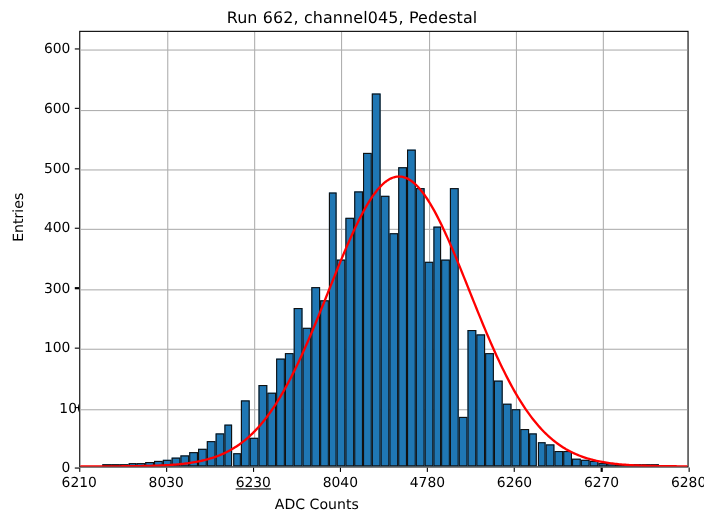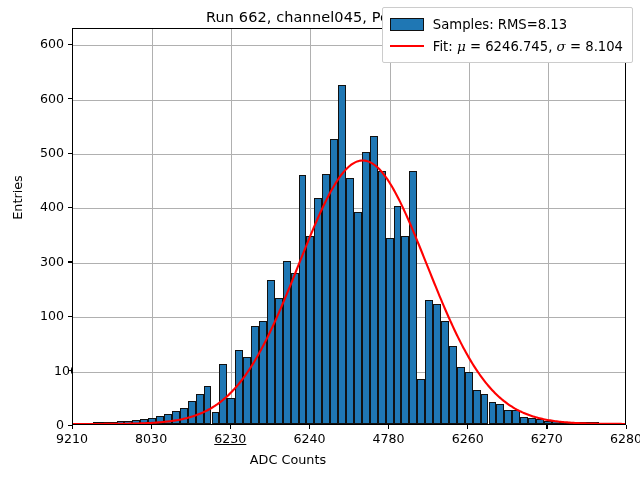--- a/index.html
+++ b/index.html
@@ -195,24 +195,24 @@
       <div class="ytick-mark" style="top: 424.5px;"></div>
       <div class="ytick-mark" style="top: 370.12px;"></div>
       <div class="ytick-mark" style="top: 315.73px;"></div>
       <div class="ytick-mark" style="top: 261.35px;"></div>
       <div class="ytick-mark" style="top: 206.97px;"></div>
       <div class="ytick-mark" style="top: 152.58px;"></div>
       <div class="ytick-mark" style="top: 98.2px;"></div>
       <div class="ytick-mark" style="top: 43.82px;"></div>
     </div>
   <div id="xtick-labels">
-      <div class="xtick-label" style="left: 32px;">9210</div>
+      <div class="xtick-label" style="left: 32px;">6210</div>
       <div class="xtick-label" style="left: 111.14px;">8030</div>
       <div class="xtick-label" style="left: 190.29px; text-decoration: underline;">6230</div>
-      <div class="xtick-label" style="left: 269.43px;">6240</div>
+      <div class="xtick-label" style="left: 269.43px;">8040</div>
       <div class="xtick-label" style="left: 348.57px;">4780</div>
       <div class="xtick-label" style="left: 427.71px;">6260</div>
       <div class="xtick-label" style="left: 506.86px;">6270</div>
       <div class="xtick-label" style="left: 586px;">6280</div>
     </div>
   <div id="xtick-marks">
       <div class="xtick-mark" style="left: 71.5px;"></div>
       <div class="xtick-mark" style="left: 150.64px;"></div>
       <div class="xtick-mark" style="left: 229.79px;"></div>
       <div class="xtick-mark" style="left: 308.93px;"></div>
@@ -302,24 +302,14 @@
         <div class="bar" style="left: 494.64px; width: 7.91px; height: 1.63px; background: rgb(31, 119, 180); border-color: rgb(17, 17, 17);"></div>
         <div class="bar" style="left: 502.56px; width: 7.91px; height: 1.09px; background: rgb(31, 119, 180); border-color: rgb(17, 17, 17);"></div>
         <div class="bar" style="left: 510.47px; width: 7.91px; height: 1px; background: rgb(31, 119, 180); border-color: rgb(17, 17, 17);"></div>
         <div class="bar" style="left: 518.39px; width: 7.91px; height: 1px; background: rgb(31, 119, 180); border-color: rgb(17, 17, 17);"></div>
       </div>
     <svg id="fit-curve" viewBox="0 0 554 397" preserveAspectRatio="none">
       <path id="fit-path" fill="none" stroke="#ff0000" stroke-width="2.1" stroke-linejoin="round" stroke-linecap="round" vector-effect="non-scaling-stroke" d="M0.00,396.99 L1.32,396.99 L2.64,396.99 L3.96,396.99 L5.28,396.99 L6.60,396.99 L7.91,396.98 L9.23,396.98 L10.55,396.98 L11.87,396.98 L13.19,396.98 L14.51,396.98 L15.83,396.97 L17.15,396.97 L18.47,396.97 L19.79,396.96 L21.10,396.96 L22.42,396.96 L23.74,396.95 L25.06,396.95 L26.38,396.95 L27.70,396.94 L29.02,396.94 L30.34,396.93 L31.66,396.92 L32.98,396.92 L34.30,396.91 L35.61,396.90 L36.93,396.90 L38.25,396.89 L39.57,396.88 L40.89,396.87 L42.21,396.86 L43.53,396.84 L44.85,396.83 L46.17,396.82 L47.49,396.80 L48.80,396.79 L50.12,396.77 L51.44,396.75 L52.76,396.73 L54.08,396.71 L55.40,396.69 L56.72,396.66 L58.04,396.63 L59.36,396.61 L60.68,396.58 L62.00,396.54 L63.31,396.51 L64.63,396.47 L65.95,396.43 L67.27,396.39 L68.59,396.34 L69.91,396.30 L71.23,396.25 L72.55,396.19 L73.87,396.13 L75.19,396.07 L76.50,396.00 L77.82,395.93 L79.14,395.86 L80.46,395.78 L81.78,395.69 L83.10,395.60 L84.42,395.51 L85.74,395.40 L87.06,395.30 L88.38,395.18 L89.70,395.06 L91.01,394.93 L92.33,394.79 L93.65,394.65 L94.97,394.50 L96.29,394.34 L97.61,394.16 L98.93,393.98 L100.25,393.79 L101.57,393.59 L102.89,393.38 L104.20,393.16 L105.52,392.92 L106.84,392.67 L108.16,392.41 L109.48,392.13 L110.80,391.84 L112.12,391.54 L113.44,391.22 L114.76,390.88 L116.08,390.52 L117.40,390.15 L118.71,389.76 L120.03,389.35 L121.35,388.92 L122.67,388.48 L123.99,388.01 L125.31,387.51 L126.63,387.00 L127.95,386.46 L129.27,385.90 L130.59,385.31 L131.90,384.70 L133.22,384.06 L134.54,383.39 L135.86,382.69 L137.18,381.97 L138.50,381.21 L139.82,380.42 L141.14,379.60 L142.46,378.75 L143.78,377.87 L145.10,376.95 L146.41,375.99 L147.73,375.00 L149.05,373.97 L150.37,372.91 L151.69,371.80 L153.01,370.66 L154.33,369.48 L155.65,368.25 L156.97,366.98 L158.29,365.67 L159.60,364.32 L160.92,362.92 L162.24,361.48 L163.56,360.00 L164.88,358.46 L166.20,356.88 L167.52,355.26 L168.84,353.58 L170.16,351.86 L171.48,350.09 L172.80,348.27 L174.11,346.40 L175.43,344.48 L176.75,342.52 L178.07,340.50 L179.39,338.43 L180.71,336.31 L182.03,334.15 L183.35,331.93 L184.67,329.66 L185.99,327.34 L187.30,324.98 L188.62,322.56 L189.94,320.10 L191.26,317.59 L192.58,315.03 L193.90,312.43 L195.22,309.78 L196.54,307.08 L197.86,304.34 L199.18,301.56 L200.50,298.73 L201.81,295.86 L203.13,292.96 L204.45,290.02 L205.77,287.03 L207.09,284.02 L208.41,280.97 L209.73,277.89 L211.05,274.78 L212.37,271.64 L213.69,268.47 L215.00,265.28 L216.32,262.07 L217.64,258.83 L218.96,255.58 L220.28,252.32 L221.60,249.04 L222.92,245.75 L224.24,242.46 L225.56,239.16 L226.88,235.85 L228.20,232.55 L229.51,229.25 L230.83,225.96 L232.15,222.67 L233.47,219.40 L234.79,216.14 L236.11,212.90 L237.43,209.69 L238.75,206.49 L240.07,203.33 L241.39,200.19 L242.70,197.09 L244.02,194.02 L245.34,191.00 L246.66,188.02 L247.98,185.08 L249.30,182.20 L250.62,179.37 L251.94,176.59 L253.26,173.87 L254.58,171.22 L255.90,168.63 L257.21,166.10 L258.53,163.65 L259.85,161.28 L261.17,158.97 L262.49,156.75 L263.81,154.61 L265.13,152.56 L266.45,150.59 L267.77,148.71 L269.09,146.92 L270.40,145.22 L271.72,143.62 L273.04,142.12 L274.36,140.72 L275.68,139.42 L277.00,138.22 L278.32,137.13 L279.64,136.14 L280.96,135.26 L282.28,134.49 L283.60,133.82 L284.91,133.27 L286.23,132.83 L287.55,132.49 L288.87,132.27 L290.19,132.16 L291.51,132.17 L292.83,132.28 L294.15,132.51 L295.47,132.85 L296.79,133.30 L298.10,133.86 L299.42,134.53 L300.74,135.31 L302.06,136.20 L303.38,137.19 L304.70,138.29 L306.02,139.49 L307.34,140.80 L308.66,142.21 L309.98,143.72 L311.30,145.32 L312.61,147.02 L313.93,148.82 L315.25,150.70 L316.57,152.68 L317.89,154.74 L319.21,156.88 L320.53,159.11 L321.85,161.42 L323.17,163.80 L324.49,166.25 L325.80,168.78 L327.12,171.37 L328.44,174.03 L329.76,176.75 L331.08,179.53 L332.40,182.37 L333.72,185.26 L335.04,188.20 L336.36,191.18 L337.68,194.21 L339.00,197.27 L340.31,200.38 L341.63,203.51 L342.95,206.68 L344.27,209.88 L345.59,213.10 L346.91,216.34 L348.23,219.60 L349.55,222.87 L350.87,226.15 L352.19,229.45 L353.50,232.75 L354.82,236.05 L356.14,239.35 L357.46,242.66 L358.78,245.95 L360.10,249.24 L361.42,252.52 L362.74,255.78 L364.06,259.03 L365.38,262.26 L366.70,265.47 L368.01,268.66 L369.33,271.83 L370.65,274.96 L371.97,278.07 L373.29,281.15 L374.61,284.20 L375.93,287.21 L377.25,290.19 L378.57,293.13 L379.89,296.04 L381.20,298.90 L382.52,301.72 L383.84,304.51 L385.16,307.24 L386.48,309.94 L387.80,312.58 L389.12,315.19 L390.44,317.74 L391.76,320.25 L393.08,322.71 L394.40,325.12 L395.71,327.49 L397.03,329.80 L398.35,332.06 L399.67,334.28 L400.99,336.44 L402.31,338.56 L403.63,340.62 L404.95,342.64 L406.27,344.60 L407.59,346.52 L408.90,348.38 L410.22,350.20 L411.54,351.97 L412.86,353.68 L414.18,355.36 L415.50,356.98 L416.82,358.56 L418.14,360.09 L419.46,361.57 L420.78,363.01 L422.10,364.40 L423.41,365.75 L424.73,367.06 L426.05,368.33 L427.37,369.55 L428.69,370.73 L430.01,371.87 L431.33,372.97 L432.65,374.04 L433.97,375.06 L435.29,376.05 L436.60,377.00 L437.92,377.92 L439.24,378.80 L440.56,379.65 L441.88,380.47 L443.20,381.26 L444.52,382.01 L445.84,382.73 L447.16,383.43 L448.48,384.09 L449.80,384.73 L451.11,385.35 L452.43,385.93 L453.75,386.49 L455.07,387.03 L456.39,387.54 L457.71,388.03 L459.03,388.50 L460.35,388.95 L461.67,389.38 L462.99,389.79 L464.30,390.18 L465.62,390.55 L466.94,390.90 L468.26,391.24 L469.58,391.56 L470.90,391.86 L472.22,392.15 L473.54,392.42 L474.86,392.69 L476.18,392.93 L477.50,393.17 L478.81,393.39 L480.13,393.60 L481.45,393.81 L482.77,394.00 L484.09,394.18 L485.41,394.35 L486.73,394.51 L488.05,394.66 L489.37,394.80 L490.69,394.94 L492.00,395.07 L493.32,395.19 L494.64,395.30 L495.96,395.41 L497.28,395.51 L498.60,395.61 L499.92,395.70 L501.24,395.78 L502.56,395.86 L503.88,395.94 L505.20,396.01 L506.51,396.07 L507.83,396.14 L509.15,396.19 L510.47,396.25 L511.79,396.30 L513.11,396.35 L514.43,396.39 L515.75,396.43 L517.07,396.47 L518.39,396.51 L519.70,396.55 L521.02,396.58 L522.34,396.61 L523.66,396.64 L524.98,396.66 L526.30,396.69 L527.62,396.71 L528.94,396.73 L530.26,396.75 L531.58,396.77 L532.90,396.79 L534.21,396.80 L535.53,396.82 L536.85,396.83 L538.17,396.84 L539.49,396.86 L540.81,396.87 L542.13,396.88 L543.45,396.89 L544.77,396.90 L546.09,396.90 L547.40,396.91 L548.72,396.92 L550.04,396.92 L551.36,396.93 L552.68,396.94 L554.00,396.94"></path>
     </svg>
   </div>
 
-  <div id="legend">
-    <div class="legend-row">
-      <span class="legend-swatch-patch"></span>
-      <span class="legend-text">Samples: RMS=8.13</span>
-    </div>
-    <div class="legend-row">
-      <span class="legend-swatch-line"></span>
-      <span class="legend-text"><span>Fit: </span><span class="mathit">μ</span><span> = 6246.745, </span><span class="mathit">σ</span><span> = 8.104</span></span>
-    </div>
-  </div>
 
 </div>
 
 </body></html>

